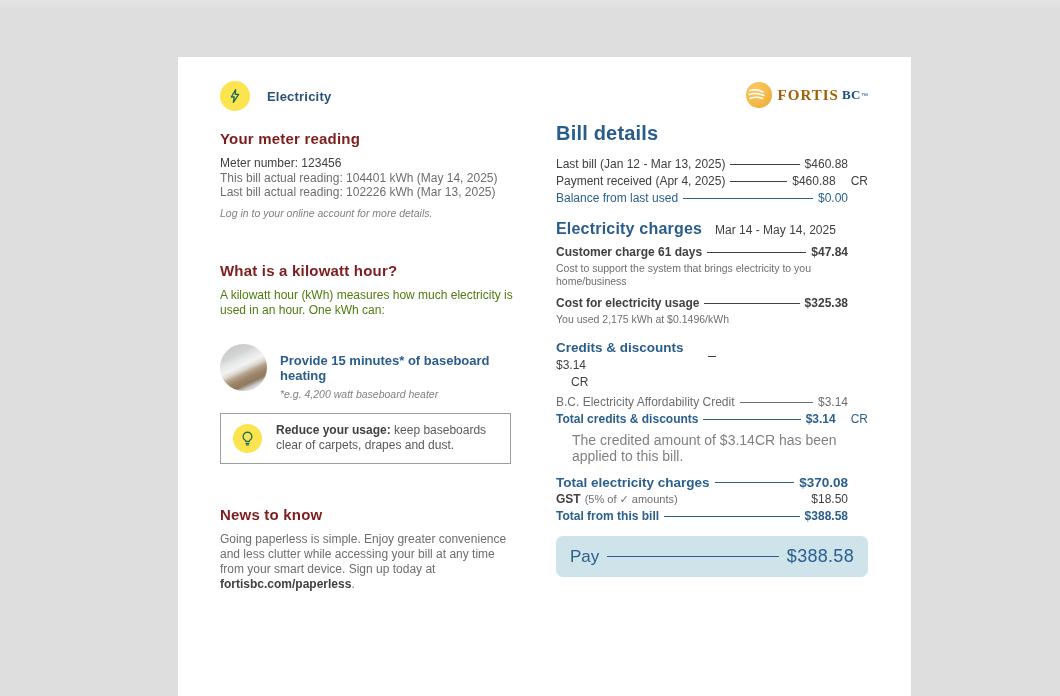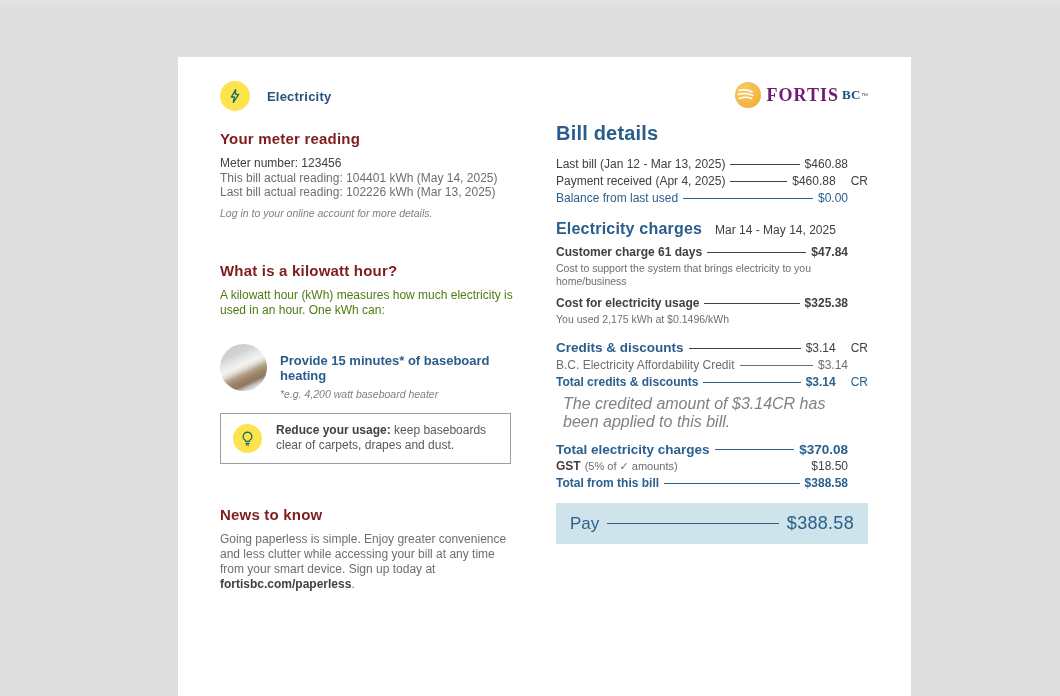--- a/index.html
+++ b/index.html
@@ -53,55 +53,56 @@
   .tip-text b { color:#414042; font-weight:700; }
 
   .news-sec { margin-top:42px; }
   .news-body { font-size:12px; line-height:15px; color:#6d6e71; width:302px; }
   .news-link { font-weight:700; color:#414042; }
 
   
   .logo { display:flex; justify-content:flex-end; align-items:center; height:26px; margin-bottom:14px; }
   .logo-circle { width:26px; height:26px; margin-right:6px; }
   .logo-word { font-family:"Liberation Serif","DejaVu Serif",serif; font-weight:700;
-    color:#701a75; font-size:18px; letter-spacing:1px; line-height:1; }
+    color:#a16207; font-size:15px; letter-spacing:1px; line-height:1; }
   .logo-bc { font-family:"Liberation Serif","DejaVu Serif",serif; font-weight:700;
     color:#1c4f7e; font-size:13px; letter-spacing:.5px; margin-left:3px; }
   .logo-tm { font-size:7px; color:#1c4f7e; vertical-align:super; }
 
   h1.bill-title { font-size:20px; font-weight:700; color:#2a5d8c; margin-bottom:11px; letter-spacing:.2px; }
 
   .row { display:flex; align-items:baseline; font-size:12px; line-height:17px; width:312px; }
   .row .lbl { white-space:nowrap; }
   .leader { flex:1 1 auto; min-width:8px; height:1px; background:currentColor; align-self:center; margin:0 5px 0 5px; }
   .spacer { flex:1 1 auto; }
   .amt { white-space:nowrap; text-align:right; }
   .crw { flex:0 0 20px; padding-left:15px; font-size:12px; }
   .row.dark { color:#414042; }
   .row.blue { color:#2a5f8e; }
   .row.bold .lbl, .row.bold .amt { font-weight:700; }
 
   .sub-note { font-size:10.5px; color:#6d6e71; line-height:13px; margin:1px 0 7px; }
-  .sub-note-it { font-size:16px; font-style:italic; color:#808184; margin:4px 7px 10px; }
+  .sub-note-it { font-size:14px; color:#808184; margin:4px 16px 10px; }
 
   .sec-head-row { display:flex; align-items:baseline; margin:13px 0 6px; }
   .sec-head { font-size:16px; font-weight:700; color:#2a5d8c; letter-spacing:.2px; }
   .sec-period { font-size:12px; color:#414042; margin-left:13px; }
 
-  .head-row { margin-top:13px; }
+  .head-row { margin-top:13px;flex-direction:column; }
   .head-row .lbl { font-size:13.5px; font-weight:700; color:#2a5d8c; }
   .head-row .leader { color:#414042; }
   .head-row .amt, .head-row .crw { color:#414042; }
 
   .gst-detail { font-size:11px; color:#6d6e71; font-weight:400; margin-left:4px; }
 
   .paybox {
     margin-top:11px; width:312px; background:#cee3ea;
     padding:10px 14px; display:flex; align-items:baseline;
     color:#2a5f8e;
+    border-radius:7px;
   }
   .paybox .pay-lbl { font-size:17px; }
   .paybox .leader { margin:0 8px; }
   .paybox .pay-amt { font-size:18px; letter-spacing:.3px; }
 </style>
 </head>
 <body>
 
 <div class="backdrop">
   <div class="page">

